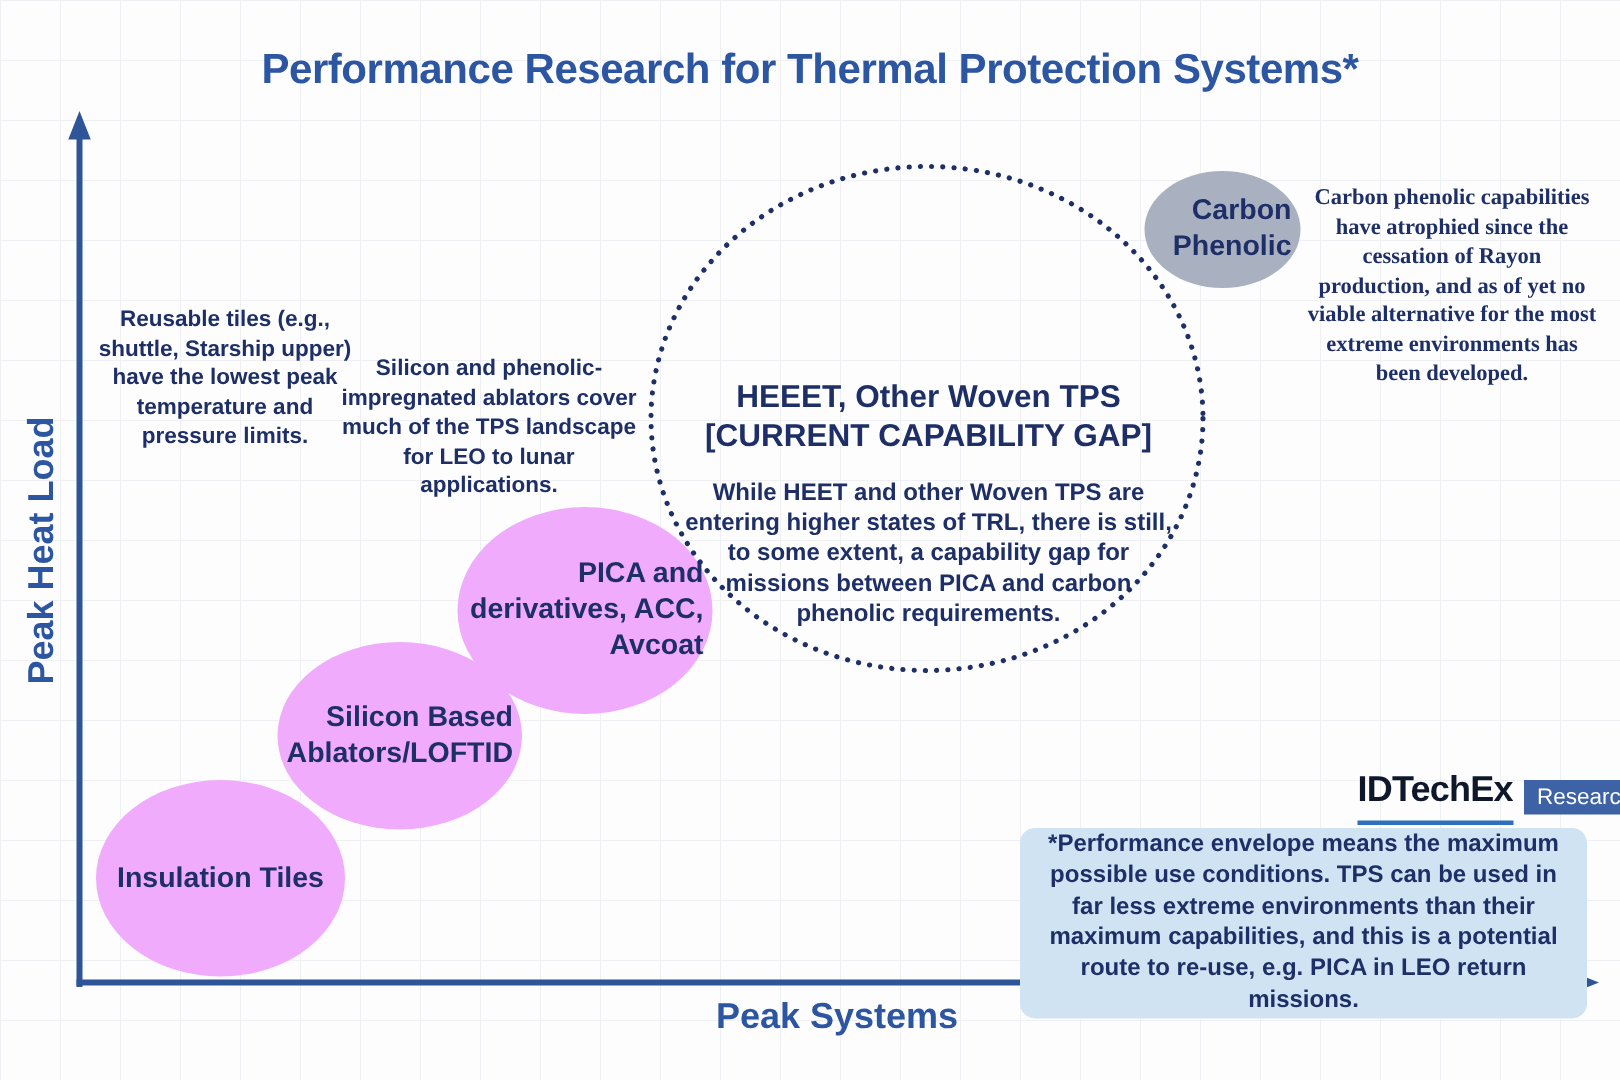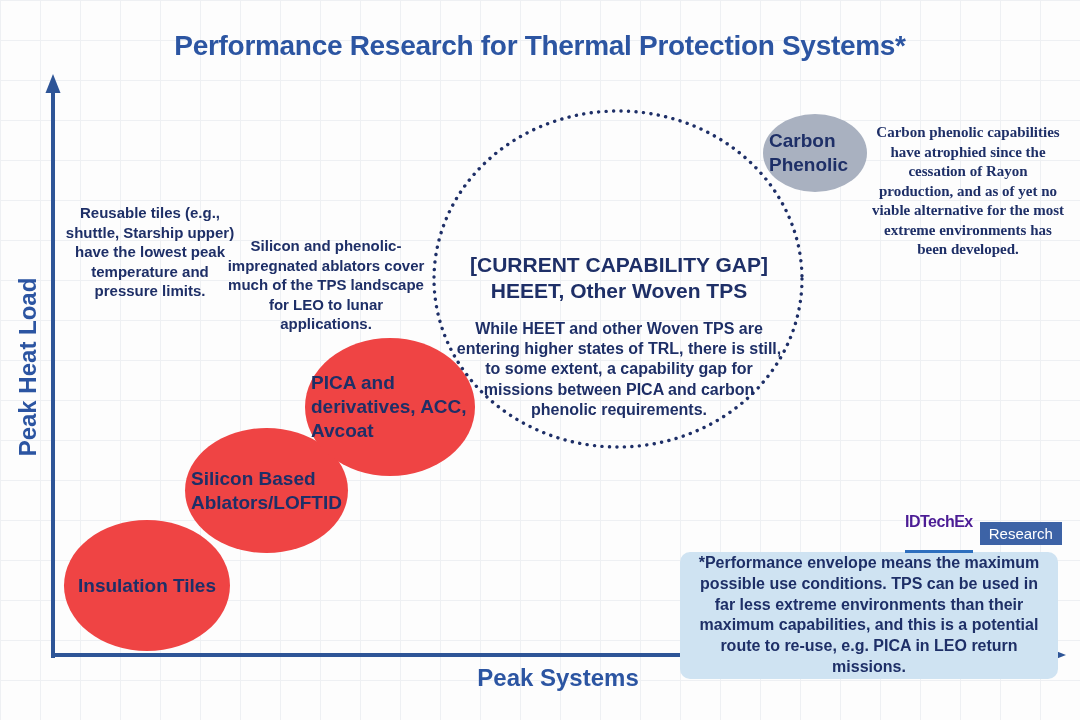--- a/index.html
+++ b/index.html
@@ -24,47 +24,47 @@
     white-space:nowrap;font-size:24px;font-weight:700;color:#2c55a2;z-index:6;
   }
   .x-label{
     left:558px;top:664px;transform:translateX(-50%);
     white-space:nowrap;font-size:24px;font-weight:700;color:#2c55a2;z-index:6;
   }
   svg.layer{left:0;top:0;z-index:5;pointer-events:none;}
   svg.dots-layer{left:0;top:0;z-index:3;pointer-events:none;}
   .bubble{
     border-radius:50%;
-    display:flex;align-items:center;justify-content:center;text-align:left;
+    display:flex;align-items:center;justify-content:center;text-align:right;
     font-weight:700;font-size:19px;line-height:1.25;color:#1e2f67;
     padding:6px;box-sizing:border-box;
   }
-  .bubble.blue{background:#ef4444;z-index:2;}
+  .bubble.blue{background:#f0abfc;z-index:2;}
   .bubble.gray{background:#a9b1c0;z-index:4;}
   .note{
     text-align:center;font-size:15px;font-weight:600;line-height:1.3;
     color:#1e2f67;z-index:6;
   }
   .gap-block{
     left:453px;top:252px;width:332px;text-align:center;z-index:6;color:#1e2f67;
   }
   .gap-heading{font-size:21px;font-weight:700;line-height:1.25;}
   .gap-body{margin-top:14px;font-size:16px;font-weight:600;line-height:1.28;}
   .footnote{
     left:680px;top:552px;width:378px;box-sizing:border-box;
     background:#cfe3f2;border-radius:10px;padding:1px 10px;
     text-align:center;font-size:16px;font-weight:600;line-height:1.3;
     color:#1e2f67;z-index:6;
   }
   .logo{
     left:905px;top:513px;display:flex;align-items:center;gap:7px;z-index:6;
   }
   .logo-brand{
-    font-size:16px;font-weight:700;color:#4c1d95;letter-spacing:-0.5px;
-    border-bottom:3px solid #2e6fbe;padding-bottom:19px;
+    font-size:24px;font-weight:700;color:#0f172a;letter-spacing:-0.5px;
+    border-bottom:3px solid #2e6fbe;padding-bottom:6px;
   }
   .logo-research{
     background:#3d63a6;color:#ffffff;font-size:15px;font-weight:400;
     padding:3px 9px;
   }
 </style>
 </head>
 <body>
 
 <div class="abs title">Performance Research for Thermal Protection Systems*</div>
@@ -92,22 +92,22 @@
   <span>Carbon Phenolic</span>
 </div>
 
 <div class="abs note" style="left:62px;top:203px;width:176px;">Reusable tiles (e.g., shuttle, Starship upper) have the lowest peak temperature and pressure limits.</div>
 
 <div class="abs note" style="left:226px;top:236px;width:200px;">Silicon and phenolic-impregnated ablators cover much of the TPS landscape for LEO to lunar applications.</div>
 
 <div class="abs note" style="left:870px;top:123px;width:196px;font-family:Liberation Serif, serif;">Carbon phenolic capabilities have atrophied since the cessation of Rayon production, and as of yet no viable alternative for the most extreme environments has been developed.</div>
 
 <div class="abs gap-block">
+  <div class="gap-heading">HEEET, Other Woven TPS</div>
   <div class="gap-heading">[CURRENT CAPABILITY GAP]</div>
-  <div class="gap-heading">HEEET, Other Woven TPS</div>
   <div class="gap-body">While HEET and other Woven TPS are entering higher states of TRL, there is still, to some extent, a capability gap for missions between PICA and carbon phenolic requirements.</div>
 </div>
 
 <div class="abs footnote">*Performance envelope means the maximum possible use conditions. TPS can be used in far less extreme environments than their maximum capabilities, and this is a potential route to re-use, e.g. PICA in LEO return missions.</div>
 
 <div class="abs logo">
   <span class="logo-brand">IDTechEx</span>
   <span class="logo-research">Research</span>
 </div>
 

